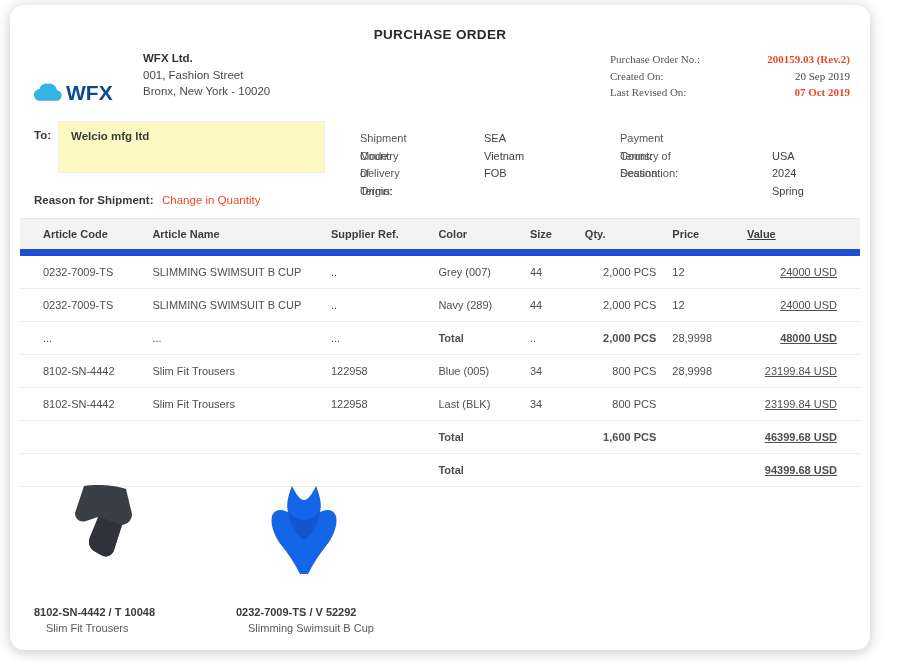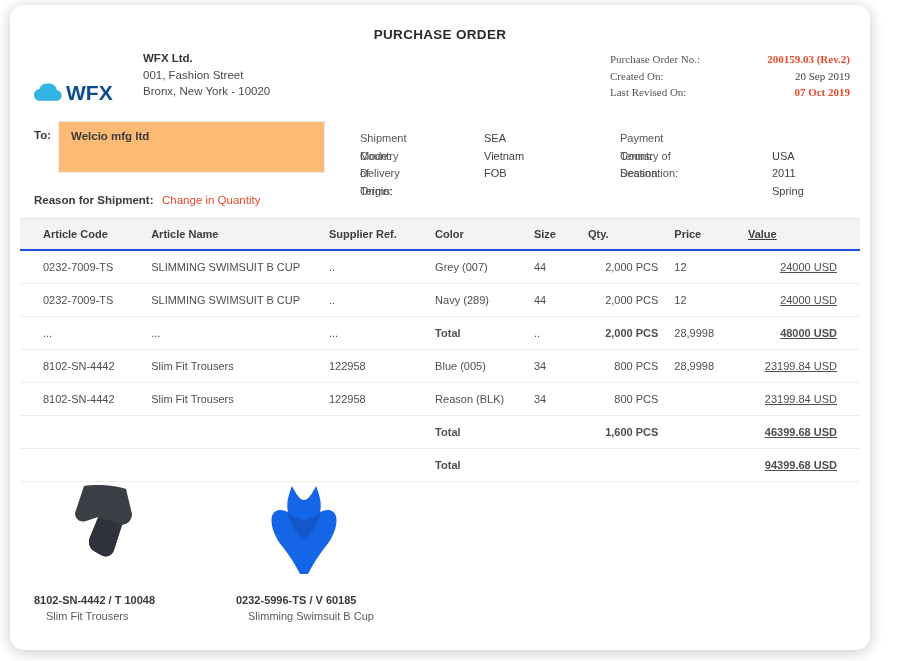--- a/index.html
+++ b/index.html
@@ -103,21 +103,21 @@
     font-size: 11.5px;
     font-weight: bold;
     color: #3a3a3a;
   }
   .to-box {
     position: absolute;
     left: 48px;
     top: 108px;
     width: 265px;
     height: 50px;
-    background: #fdba74;
+    background: #fef9c3;
     border: 1px solid #ededed;
   }
   .to-name {
     position: absolute;
     left: 12px;
     top: 8px;
     font-size: 11.5px;
     color: #3a3a3a;
     font-weight: bold;
   }
@@ -172,21 +172,21 @@
     color: #4a4a4a;
   }
   table.po thead th {
     background: #f3f3f3;
     font-size: 11px;
     font-weight: bold;
     color: #3d3d3d;
     padding: 9px 8px;
     text-align: left;
     border-top: 1px solid #e6e6e6;
-    border-bottom: 2px solid #1d4ed8;
+    border-bottom: 7px solid #1d4ed8;
     white-space: nowrap;
   }
   table.po tbody td {
     padding: 10px 8px;
     border-bottom: 1px solid #ececec;
     color: #4f4f4f;
     white-space: nowrap;
   }
   .c-article { width: 118px; padding-left: 23px !important; }
   .c-name    { width: 178px; }
@@ -214,21 +214,21 @@
     text-align: left;
   }
   .thumb-img {
     height: 95px;
     display: flex;
     align-items: flex-end;
     justify-content: flex-start;
     padding-left: 28px;
   }
   .thumb-code {
-    margin-top: 18px;
+    margin-top: 30px;
     font-size: 11px;
     font-weight: bold;
     color: #3a3a3a;
   }
   .thumb-name {
     margin-top: 4px;
     font-size: 11px;
     color: #5a5a5a;
     padding-left: 12px;
   }
@@ -297,21 +297,21 @@
         <div class="kv-row">
           <span class="k">Payment Terms:</span>
           <span class="v"></span>
         </div>
         <div class="kv-row">
           <span class="k">Country of Destination:</span>
           <span class="v">USA</span>
         </div>
         <div class="kv-row">
           <span class="k">Season:</span>
-          <span class="v">2011 Spring</span>
+          <span class="v">2024 Spring</span>
         </div>
       </div>
 
       <div class="reason-label">Reason for Shipment:</div>
       <div class="reason-value">Change in Quantity</div>
 
       <div class="table-wrap">
         <table class="po">
           <thead>
             <tr>
@@ -363,21 +363,21 @@
               <td class="c-color">Blue (005)</td>
               <td class="c-size">34</td>
               <td class="c-qty">800 PCS</td>
               <td class="c-price">28,9998</td>
               <td class="c-value">23199.84 USD</td>
             </tr>
             <tr>
               <td class="c-article">8102-SN-4442</td>
               <td class="c-name">Slim Fit Trousers</td>
               <td class="c-supp">122958</td>
-              <td class="c-color">Reason (BLK)</td>
+              <td class="c-color">Last (BLK)</td>
               <td class="c-size">34</td>
               <td class="c-qty">800 PCS</td>
               <td class="c-price"></td>
               <td class="c-value">23199.84 USD</td>
             </tr>
             <tr class="total-row">
               <td class="c-article"></td>
               <td class="c-name"></td>
               <td class="c-supp"></td>
               <td class="c-color bold">Total</td>
@@ -413,21 +413,21 @@
           <div class="thumb-name">Slim Fit Trousers</div>
         </div>
 
         <div class="thumb" style="left:202px;">
           <div class="thumb-img">
             <svg width="80" height="92" viewBox="0 0 80 92" xmlns="http://www.w3.org/2000/svg">
               <path d="M28 2 C24 12, 22 20, 24 28 C16 24, 10 26, 8 32 C6 40, 10 52, 18 62 C26 72, 32 82, 36 90 L44 90 C48 82, 54 72, 62 62 C70 52, 74 40, 72 32 C70 26, 64 24, 56 28 C58 20, 56 12, 52 2 C48 10, 44 16, 40 16 C36 16, 32 10, 28 2 Z" fill="#1565e8"></path>
               <path d="M24 28 C30 34, 36 36, 40 36 C44 36, 50 34, 56 28 C54 40, 48 50, 40 56 C32 50, 26 40, 24 28 Z" fill="#1257cc"></path>
             </svg>
           </div>
-          <div class="thumb-code c2">0232-5996-TS / V 60185</div>
+          <div class="thumb-code c2">0232-7009-TS / V 52292</div>
           <div class="thumb-name">Slimming Swimsuit B Cup</div>
         </div>
 
       </div>
 
     </div>
   </div>
 </div>
 
 </body></html>

